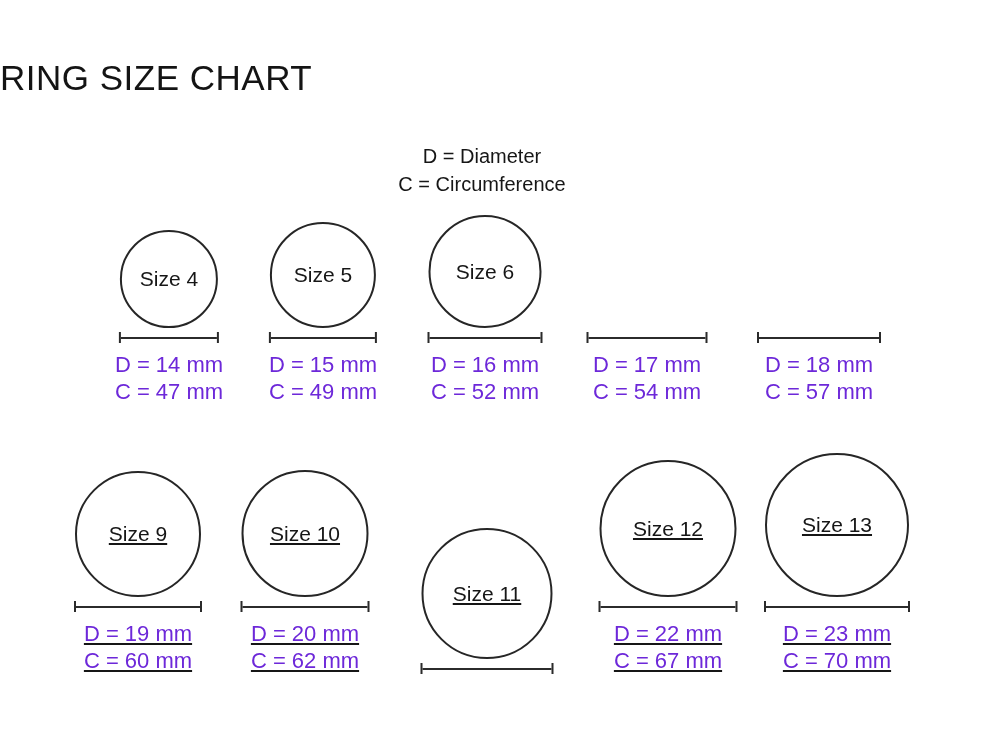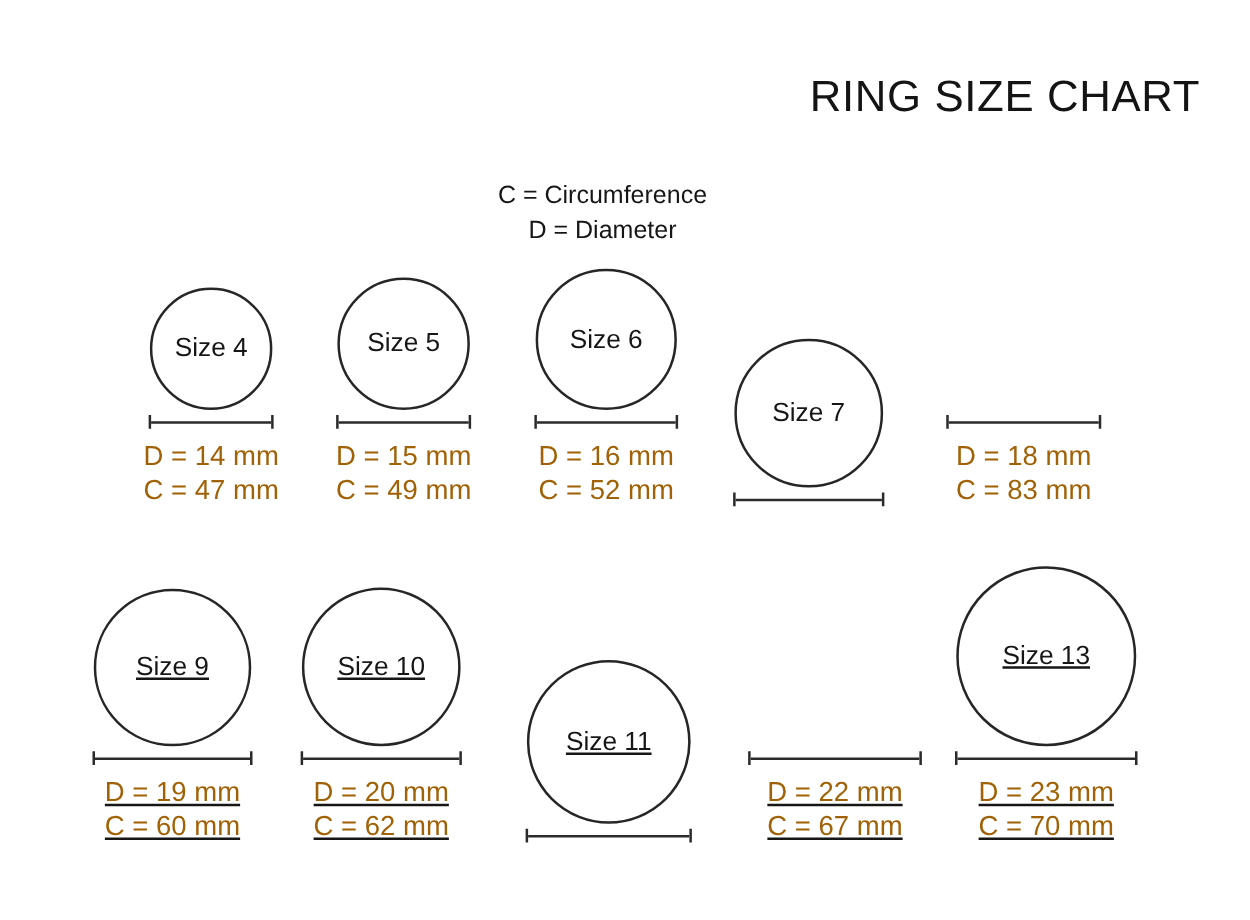--- a/index.html
+++ b/index.html
@@ -13,21 +13,21 @@
     width: 1000px;
     height: 736px;
     background: #ffffff;
     overflow: hidden;
   }
   .title {
     position: absolute;
     top: 58px;
     left: 0;
     right: 40px;
-    text-align: right;
+    text-align: left;
     font-size: 35px;
     letter-spacing: 0.5px;
     color: #141414;
     white-space: nowrap;
   }
   .legend {
     position: absolute;
     top: 142px;
     left: 0;
     right: 36px;
@@ -75,34 +75,34 @@
     top: 50%;
     margin-top: -1px;
     height: 2px;
     background: #2b2b2b;
   }
   .dims {
     margin-top: 8px;
     font-size: 22px;
     line-height: 27px;
     text-align: right;
-    color: #a16207;
+    color: #6d28d9;
     white-space: nowrap;
   }
 </style>
 </head>
 <body>
 
 <div class="page">
 
   <div class="title">RING SIZE CHART</div>
 
   <div class="legend">
+    <div>D = Diameter</div>
     <div>C = Circumference</div>
-    <div>D = Diameter</div>
   </div>
 
   <div class="cell row1" style="left:169px">
     <div class="circle" style="width:98px;height:98px">
       <span class="size-label">Size 4</span>
     </div>
     <div class="measure" style="width:100px"></div>
     <div class="dims">
       <div>D = 14 mm</div>
       <div>C = 47 mm</div>
@@ -125,31 +125,32 @@
       <span class="size-label">Size 6</span>
     </div>
     <div class="measure" style="width:115px"></div>
     <div class="dims">
       <div>D = 16 mm</div>
       <div>C = 52 mm</div>
     </div>
   </div>
 
   <div class="cell row1" style="left:647px">
-    <div class="circle" style="width:119px;height:119px">
-      <span class="size-label">Size 7</span>
-    </div>
     <div class="measure" style="width:121px"></div>
+    <div class="dims">
+      <div>D = 17 mm</div>
+      <div>C = 54 mm</div>
+    </div>
   </div>
 
   <div class="cell row1" style="left:819px">
     <div class="measure" style="width:124px"></div>
     <div class="dims">
       <div>D = 18 mm</div>
-      <div>C = 83 mm</div>
+      <div>C = 57 mm</div>
     </div>
   </div>
 
   <div class="cell row2" style="left:138px">
     <div class="circle" style="width:126px;height:126px">
       <span class="size-label">Size 9</span>
     </div>
     <div class="measure" style="width:128px"></div>
     <div class="dims">
       <div>D = 19 mm</div>
@@ -169,20 +170,23 @@
   </div>
 
   <div class="cell row2" style="left:487px">
     <div class="circle" style="width:131px;height:131px">
       <span class="size-label">Size 11</span>
     </div>
     <div class="measure" style="width:133px"></div>
   </div>
 
   <div class="cell row2" style="left:668px">
+    <div class="circle" style="width:137px;height:137px">
+      <span class="size-label">Size 12</span>
+    </div>
     <div class="measure" style="width:139px"></div>
     <div class="dims">
       <div>D = 22 mm</div>
       <div>C = 67 mm</div>
     </div>
   </div>
 
   <div class="cell row2" style="left:837px">
     <div class="circle" style="width:144px;height:144px">
       <span class="size-label">Size 13</span>

